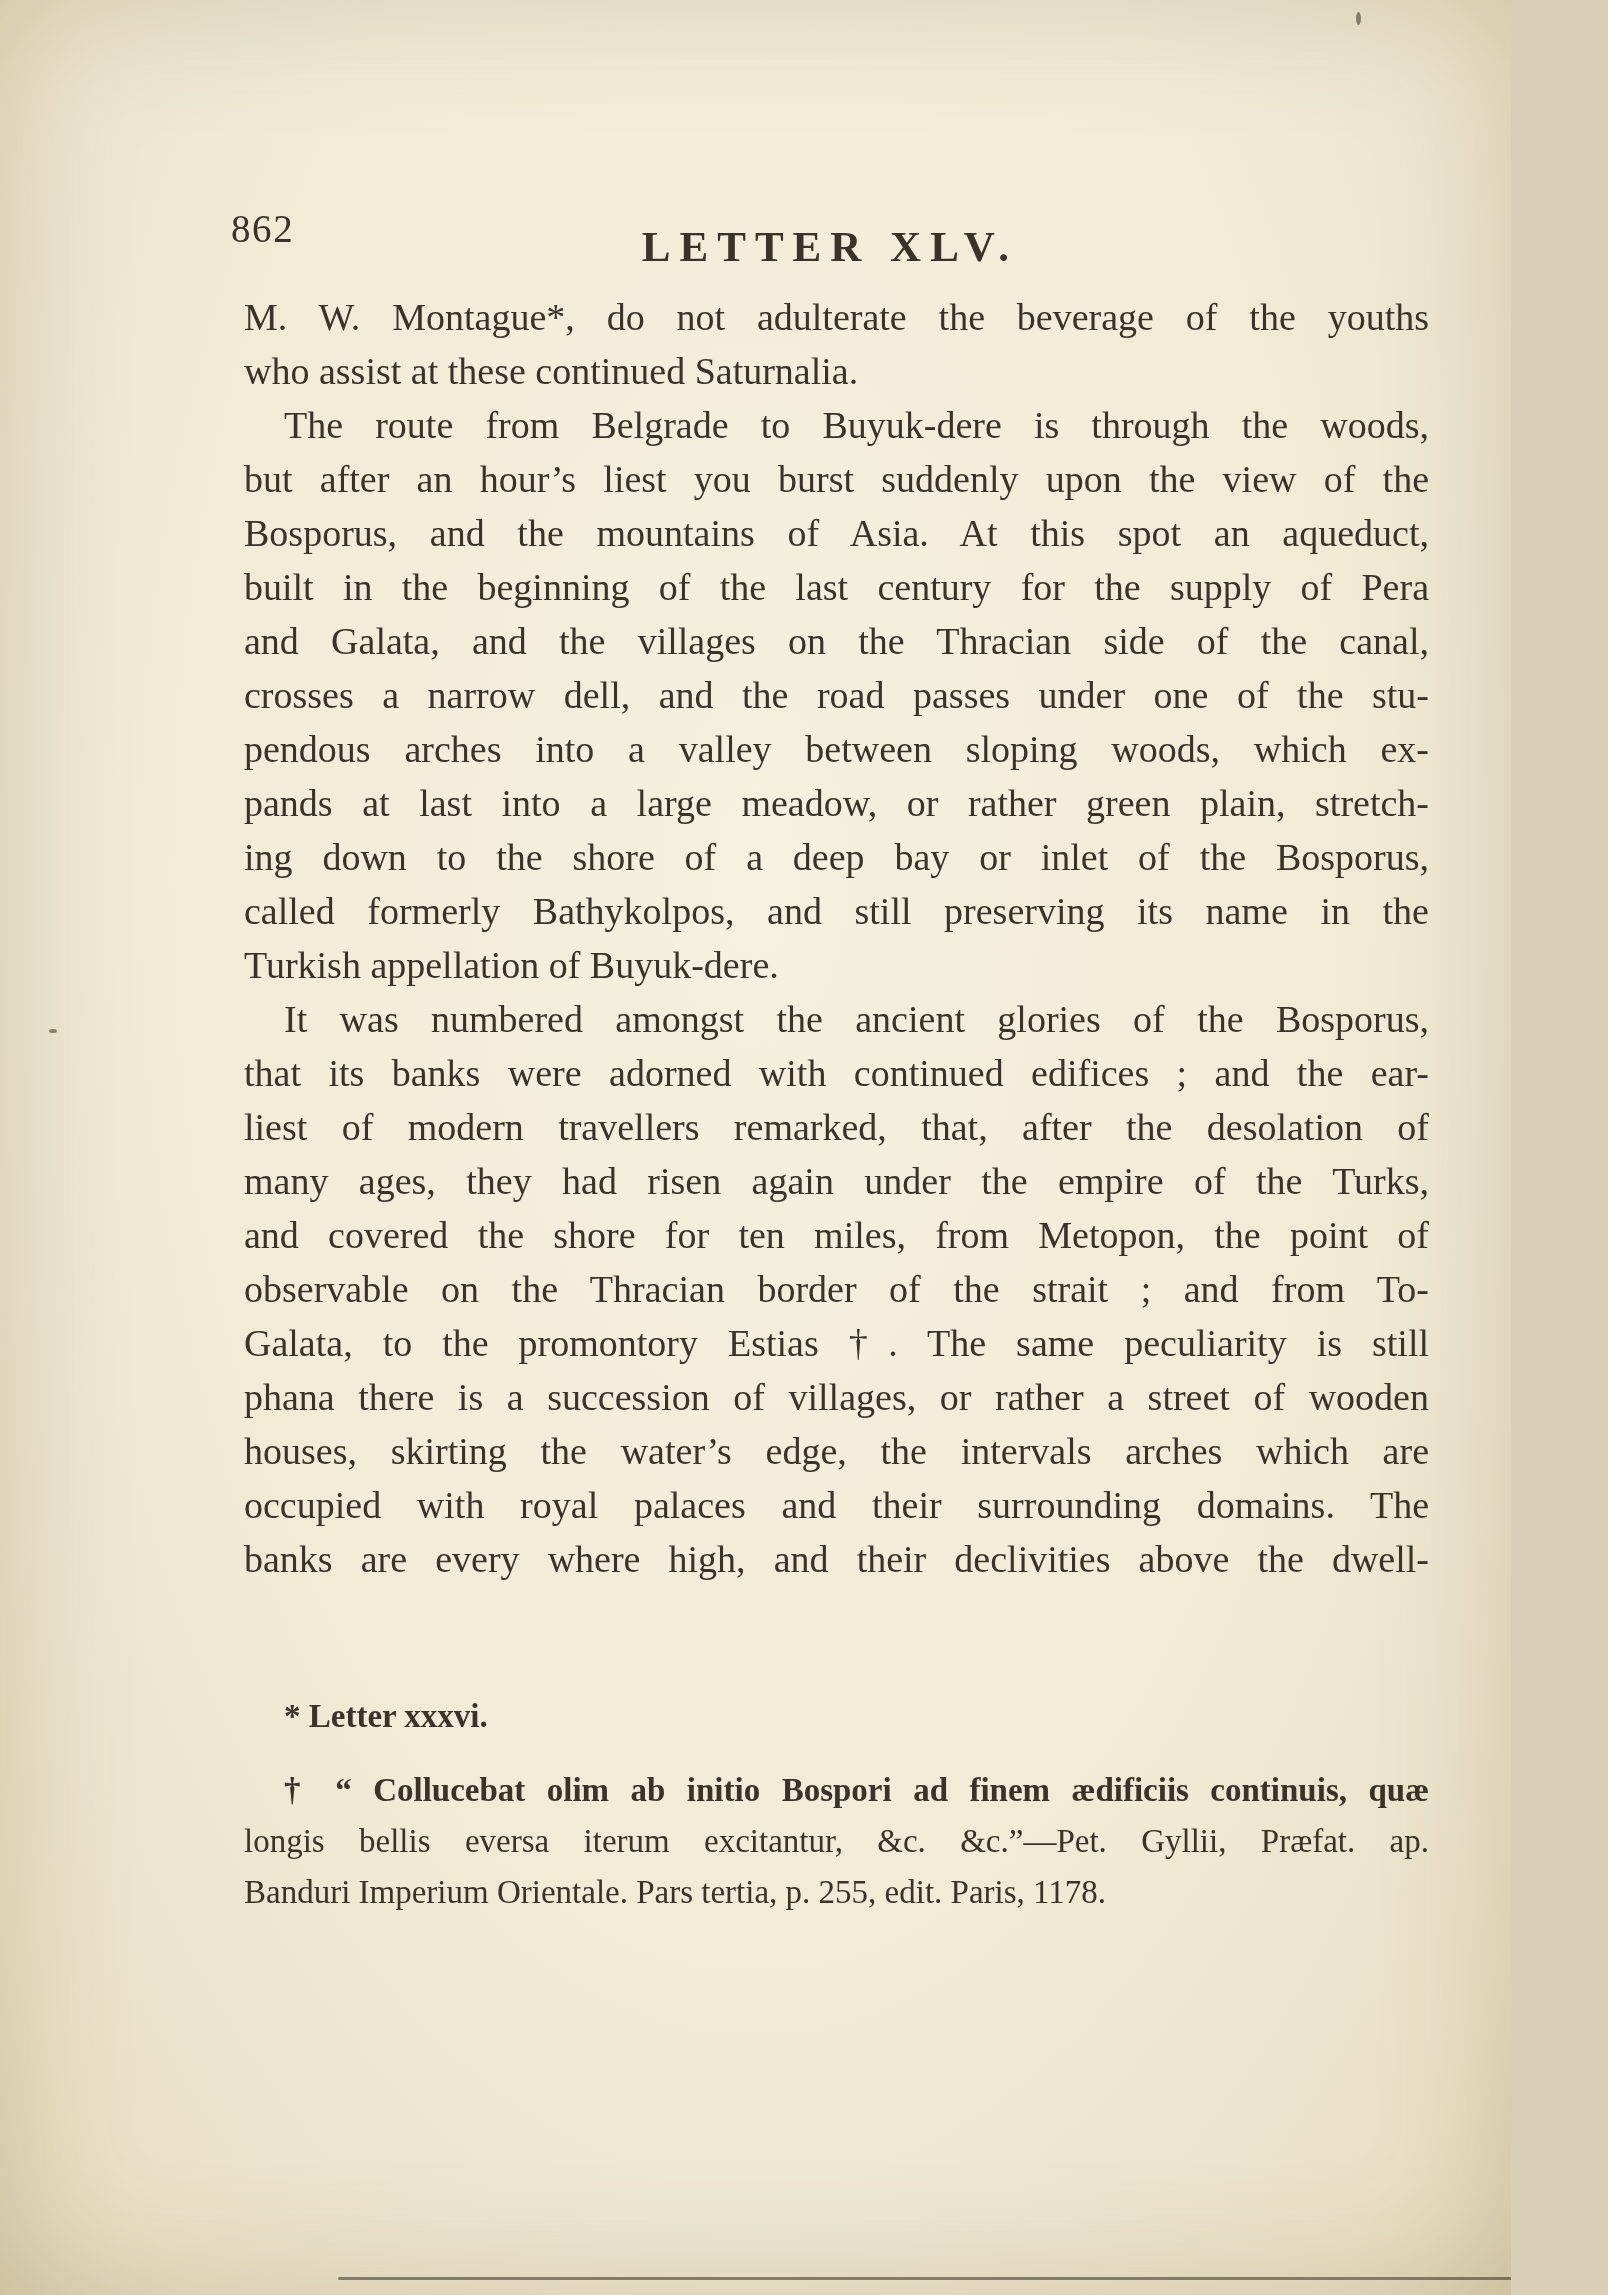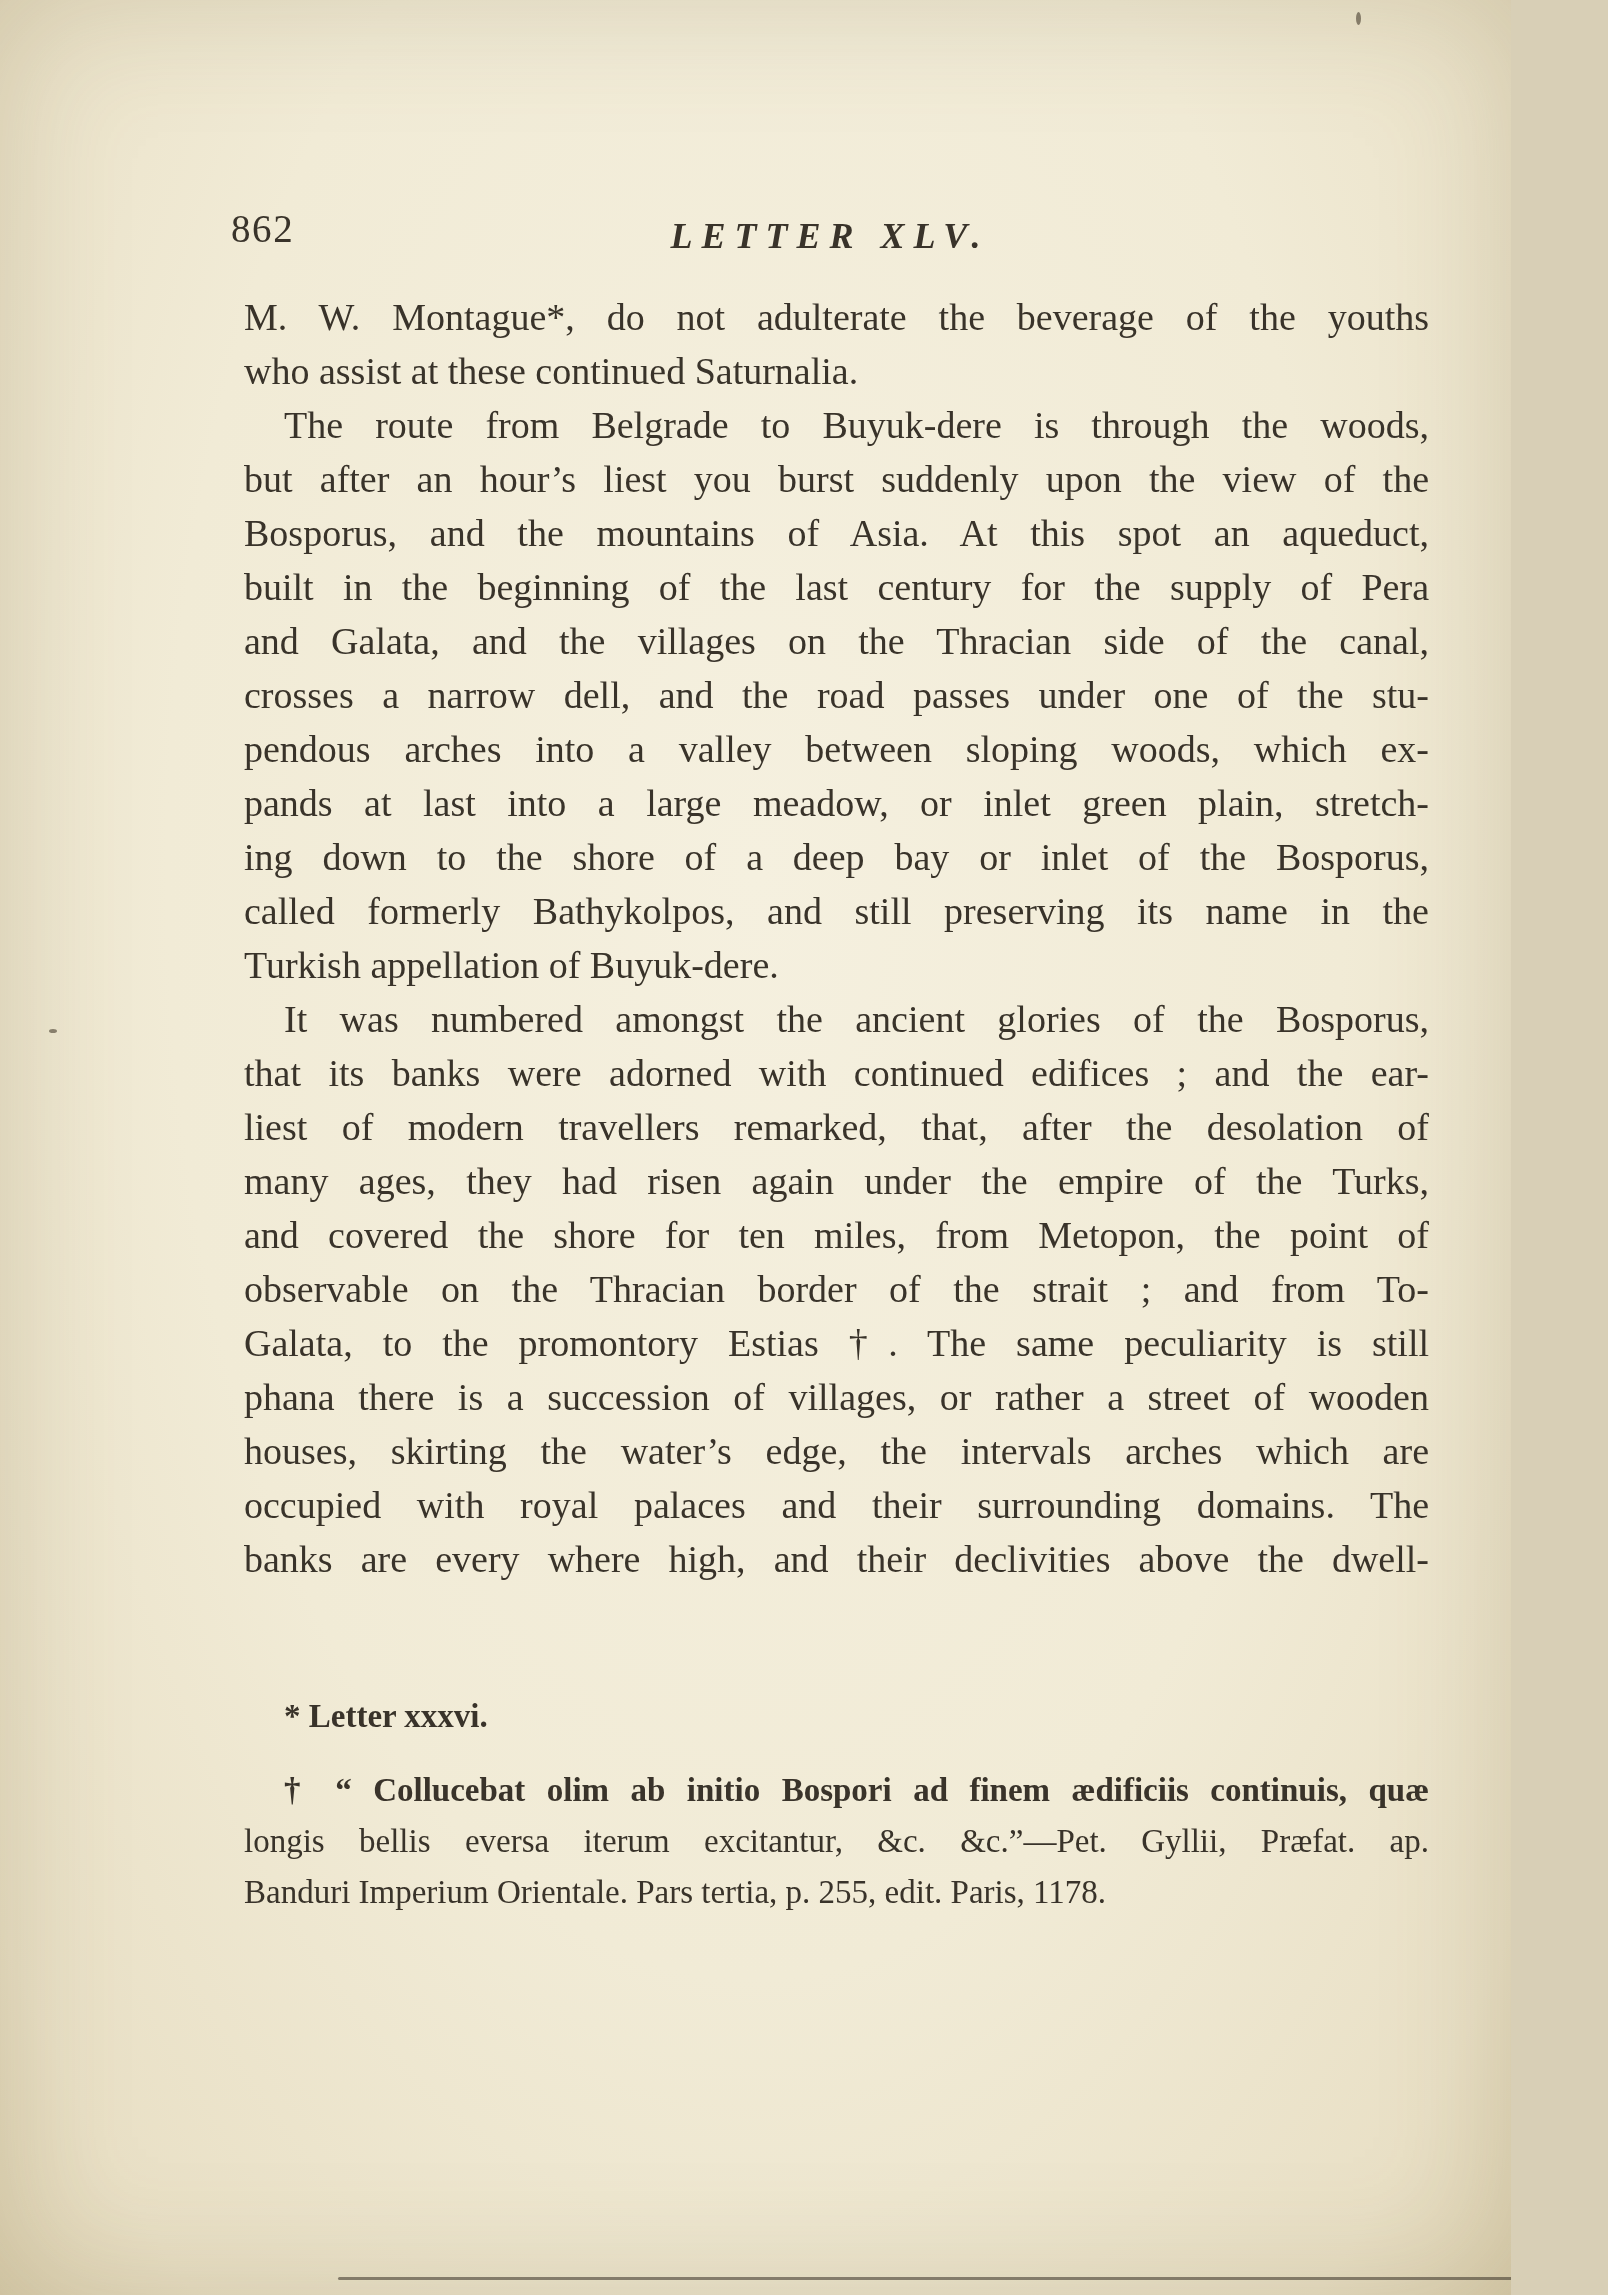--- a/index.html
+++ b/index.html
@@ -27,27 +27,26 @@
   .pagenum {
     position: absolute;
     left: 0;
     top: 0;
     font-size: 39px;
     letter-spacing: 1.6px;
   }
   .running-title {
     position: absolute;
     left: 50%;
-    top: 9px;
+    top: 16px;
     transform: translateX(-50%);
-    font-size: 36px;
+    font-size: 43px;
     font-weight: bold;
     letter-spacing: 9px;
     white-space: nowrap;
-    font-style: italic;
   }
   .body-text {
     position: absolute;
     top: 290px;
     left: 231px;
     width: 1198px;
   }
   .para { margin: 0; }
   .line {
     font-size: 38px;
@@ -105,21 +104,21 @@
         <div class="line lastline">who assist at these continued Saturnalia.</div>
       </div>
       <div class="para indent">
         <div class="line firstline">The route from Belgrade to Buyuk-dere is through the woods,</div>
         <div class="line">but after an hour’s liest you burst suddenly upon the view of the</div>
         <div class="line">Bosporus, and the mountains of Asia.  At this spot an aqueduct,</div>
         <div class="line">built in the beginning of the last century for the supply of Pera</div>
         <div class="line">and Galata, and the villages on the Thracian side of the canal,</div>
         <div class="line">crosses a narrow dell, and the road passes under one of the stu-</div>
         <div class="line">pendous arches into a valley between sloping woods, which ex-</div>
-        <div class="line">pands at last into a large meadow, or inlet green plain, stretch-</div>
+        <div class="line">pands at last into a large meadow, or rather green plain, stretch-</div>
         <div class="line">ing down to the shore of a deep bay or inlet of the Bosporus,</div>
         <div class="line">called formerly Bathykolpos, and still preserving its name in the</div>
         <div class="line lastline">Turkish appellation of Buyuk-dere.</div>
       </div>
       <div class="para indent">
         <div class="line firstline">It was numbered amongst the ancient glories of the Bosporus,</div>
         <div class="line">that its banks were adorned with continued edifices ; and the ear-</div>
         <div class="line">liest of modern travellers remarked, that, after the desolation of</div>
         <div class="line">many ages, they had risen again under the empire of the Turks,</div>
         <div class="line">and covered the shore for ten miles, from Metopon, the point of</div>

